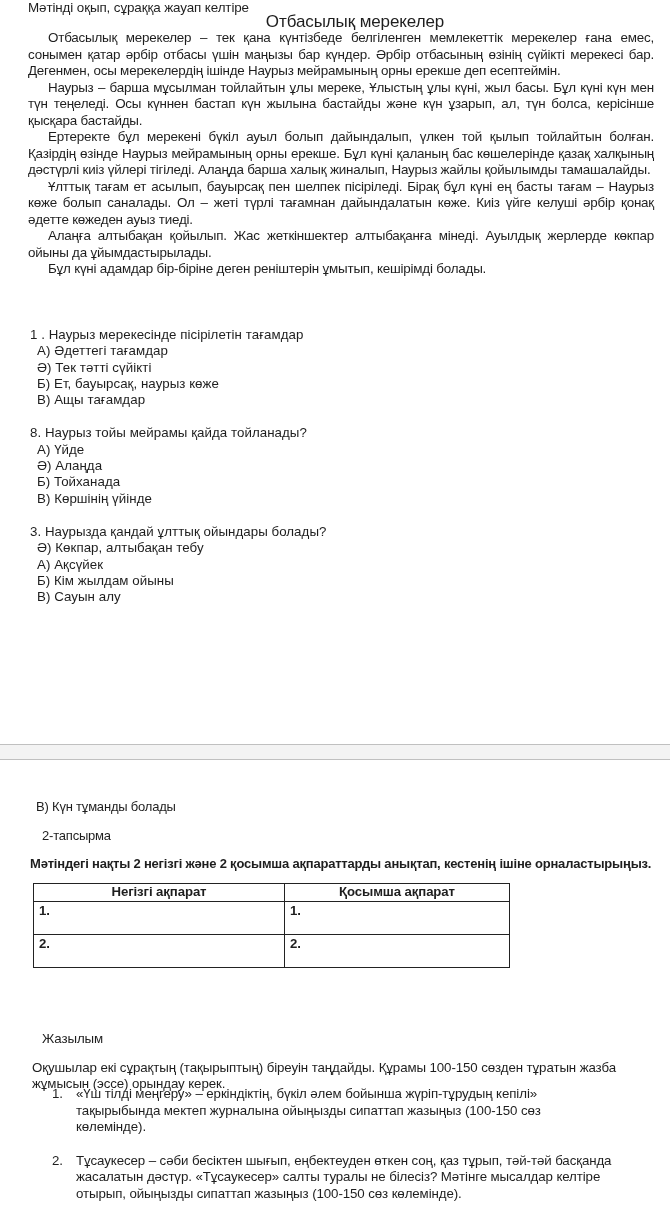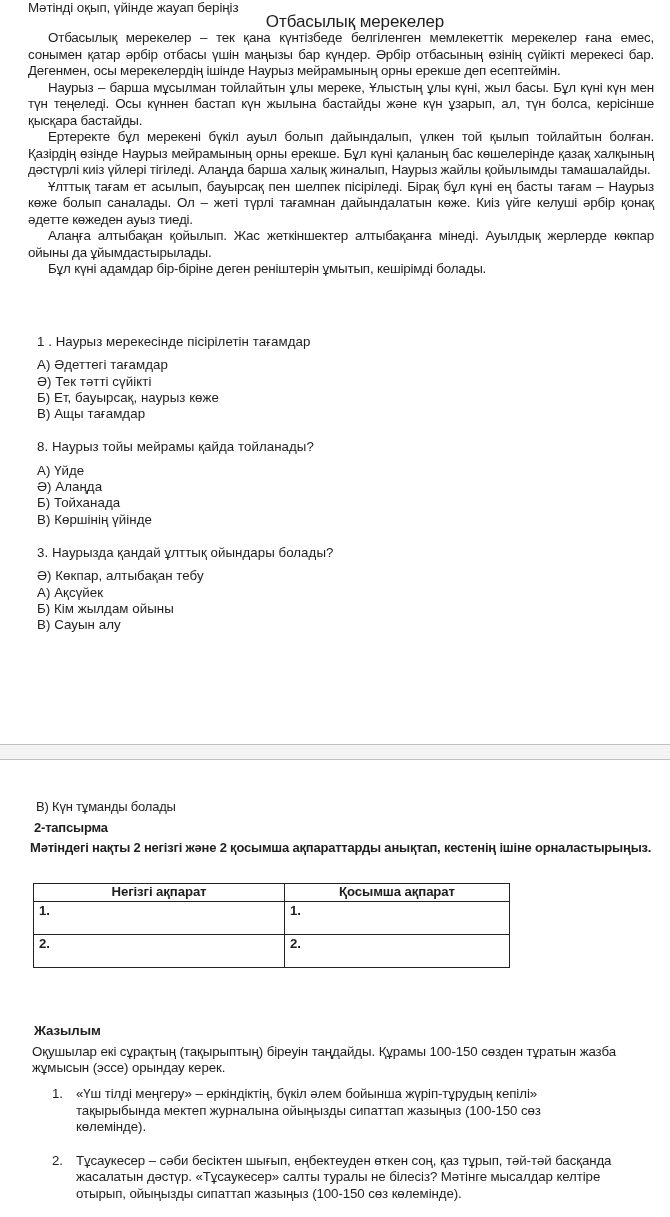--- a/index.html
+++ b/index.html
@@ -8,31 +8,31 @@
       font-family: "Liberation Sans", "DejaVu Sans", sans-serif;
       color: #1e1e1e;
     }
     .page1 { position: absolute; left: 0; top: 0; width: 670px; height: 744px; }
     .instr { position: absolute; left: 28px; top: 0px; font-size: 13.4px; line-height: 16px; letter-spacing: -0.1px; }
     .title { position: absolute; left: 0; width: 670px; top: 14px; text-align: center; font-size: 17px; line-height: 16px; padding-left: 40px; box-sizing: border-box; letter-spacing: -0.1px; }
     .text-block { position: absolute; left: 28px; width: 626px; top: 30px; font-size: 13.4px; line-height: 16.5px; letter-spacing: -0.2px; }
     .para { margin: 0; text-align: justify; text-indent: 20px; }
     .quiz { position: absolute; left: 30px; top: 327px; font-size: 13.3px; line-height: 16.3px; letter-spacing: 0.05px; }
     .question { margin: 0 0 17px 0; }
-    .q-text { margin: 7px; }
+    .q-text { margin: 0; }
     .opt { margin: 0; padding-left: 7px; }
 
     .page-break {
       position: absolute; left: 0; top: 744px; width: 670px; height: 14px;
       background: #f3f3f3; border-top: 1px solid #c0c0c0; border-bottom: 1px solid #c0c0c0;
     }
 
     .page2-top { position: absolute; left: 30px; top: 799px; width: 624px; font-size: 13px; line-height: 16.5px; letter-spacing: -0.2px; }
     .carry-opt { margin: 0; padding-left: 6px; }
-    .bold { font-weight: bold; margin: 4px; }
+    .bold { font-weight: normal; margin: 12px; }
     .task-text { margin: 0; font-weight: bold; text-align: justify; }
 
     .info-table {
       position: absolute; left: 33px; top: 883px; width: 477px;
       border-collapse: collapse; font-size: 13.2px; letter-spacing: -0.1px;
     }
     .info-table th, .info-table td { border: 1.3px solid #222; padding: 0 5px; vertical-align: top; }
     .info-table th { height: 17px; font-weight: bold; text-align: center; line-height: 16px; }
     .info-table td { height: 32px; font-weight: bold; line-height: 17px; }
     .info-table .c1 { width: 240px; }
@@ -41,21 +41,21 @@
     .writing-instr { margin: 0; padding-left: 2px; }
     .tasks { position: absolute; left: 52px; top: 1086px; width: 560px; font-size: 13.3px; line-height: 16.6px; letter-spacing: -0.1px; }
     .task { display: flex; margin: 0 0 17px 0; }
     .task-num { width: 24px; flex: none; }
     .task-body { flex: 1; }
   </style>
 </head>
 <body>
 
 <div class="page1">
-  <div class="instr">Мәтінді оқып, үйінде жауап беріңіз</div>
+  <div class="instr">Мәтінді оқып, сұраққа жауап келтіре</div>
   <div class="title">Отбасылық мерекелер</div>
 
   <div class="text-block">
     <p class="para">Отбасылық мерекелер – тек қана күнтізбеде белгіленген мемлекеттік мерекелер ғана емес, сонымен қатар әрбір отбасы үшін маңызы бар күндер. Әрбір отбасының өзінің сүйікті мерекесі бар. Дегенмен, осы мерекелердің ішінде Наурыз мейрамының орны ерекше деп есептеймін.</p>
     <p class="para">Наурыз – барша мұсылман тойлайтын ұлы мереке, Ұлыстың ұлы күні, жыл басы. Бұл күні күн мен түн теңеледі. Осы күннен бастап күн жылына бастайды және күн ұзарып, ал, түн болса, керісінше қысқара бастайды.</p>
     <p class="para">Ертеректе бұл мерекені бүкіл ауыл болып дайындалып, үлкен той қылып тойлайтын болған. Қазірдің өзінде Наурыз мейрамының орны ерекше. Бұл күні қаланың бас көшелерінде қазақ халқының дәстүрлі киіз үйлері тігіледі. Алаңда барша халық жиналып, Наурыз жайлы қойылымды тамашалайды.</p>
     <p class="para">Ұлттық тағам ет асылып, бауырсақ пен шелпек пісіріледі. Бірақ бұл күні ең басты тағам – Наурыз көже болып саналады. Ол – жеті түрлі тағамнан дайындалатын көже. Киіз үйге келуші әрбір қонақ әдетте көжеден ауыз тиеді.</p>
     <p class="para">Алаңға алтыбақан қойылып. Жас жеткіншектер алтыбақанға мінеді. Ауылдық жерлерде көкпар ойыны да ұйымдастырылады.</p>
     <p class="para">Бұл күні адамдар бір-біріне деген реніштерін ұмытып, кешірімді болады.</p>
   </div>

